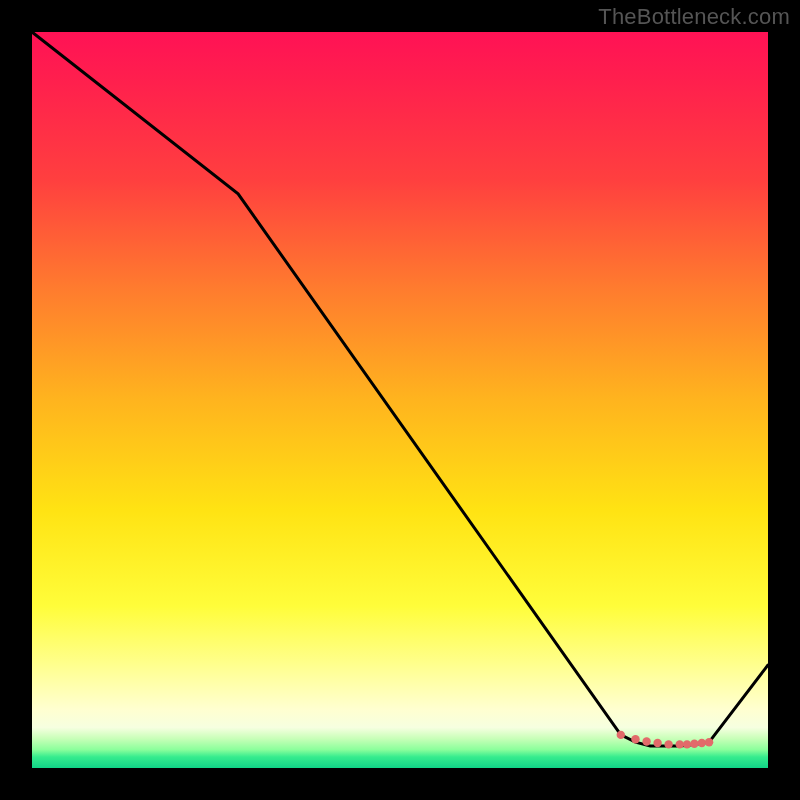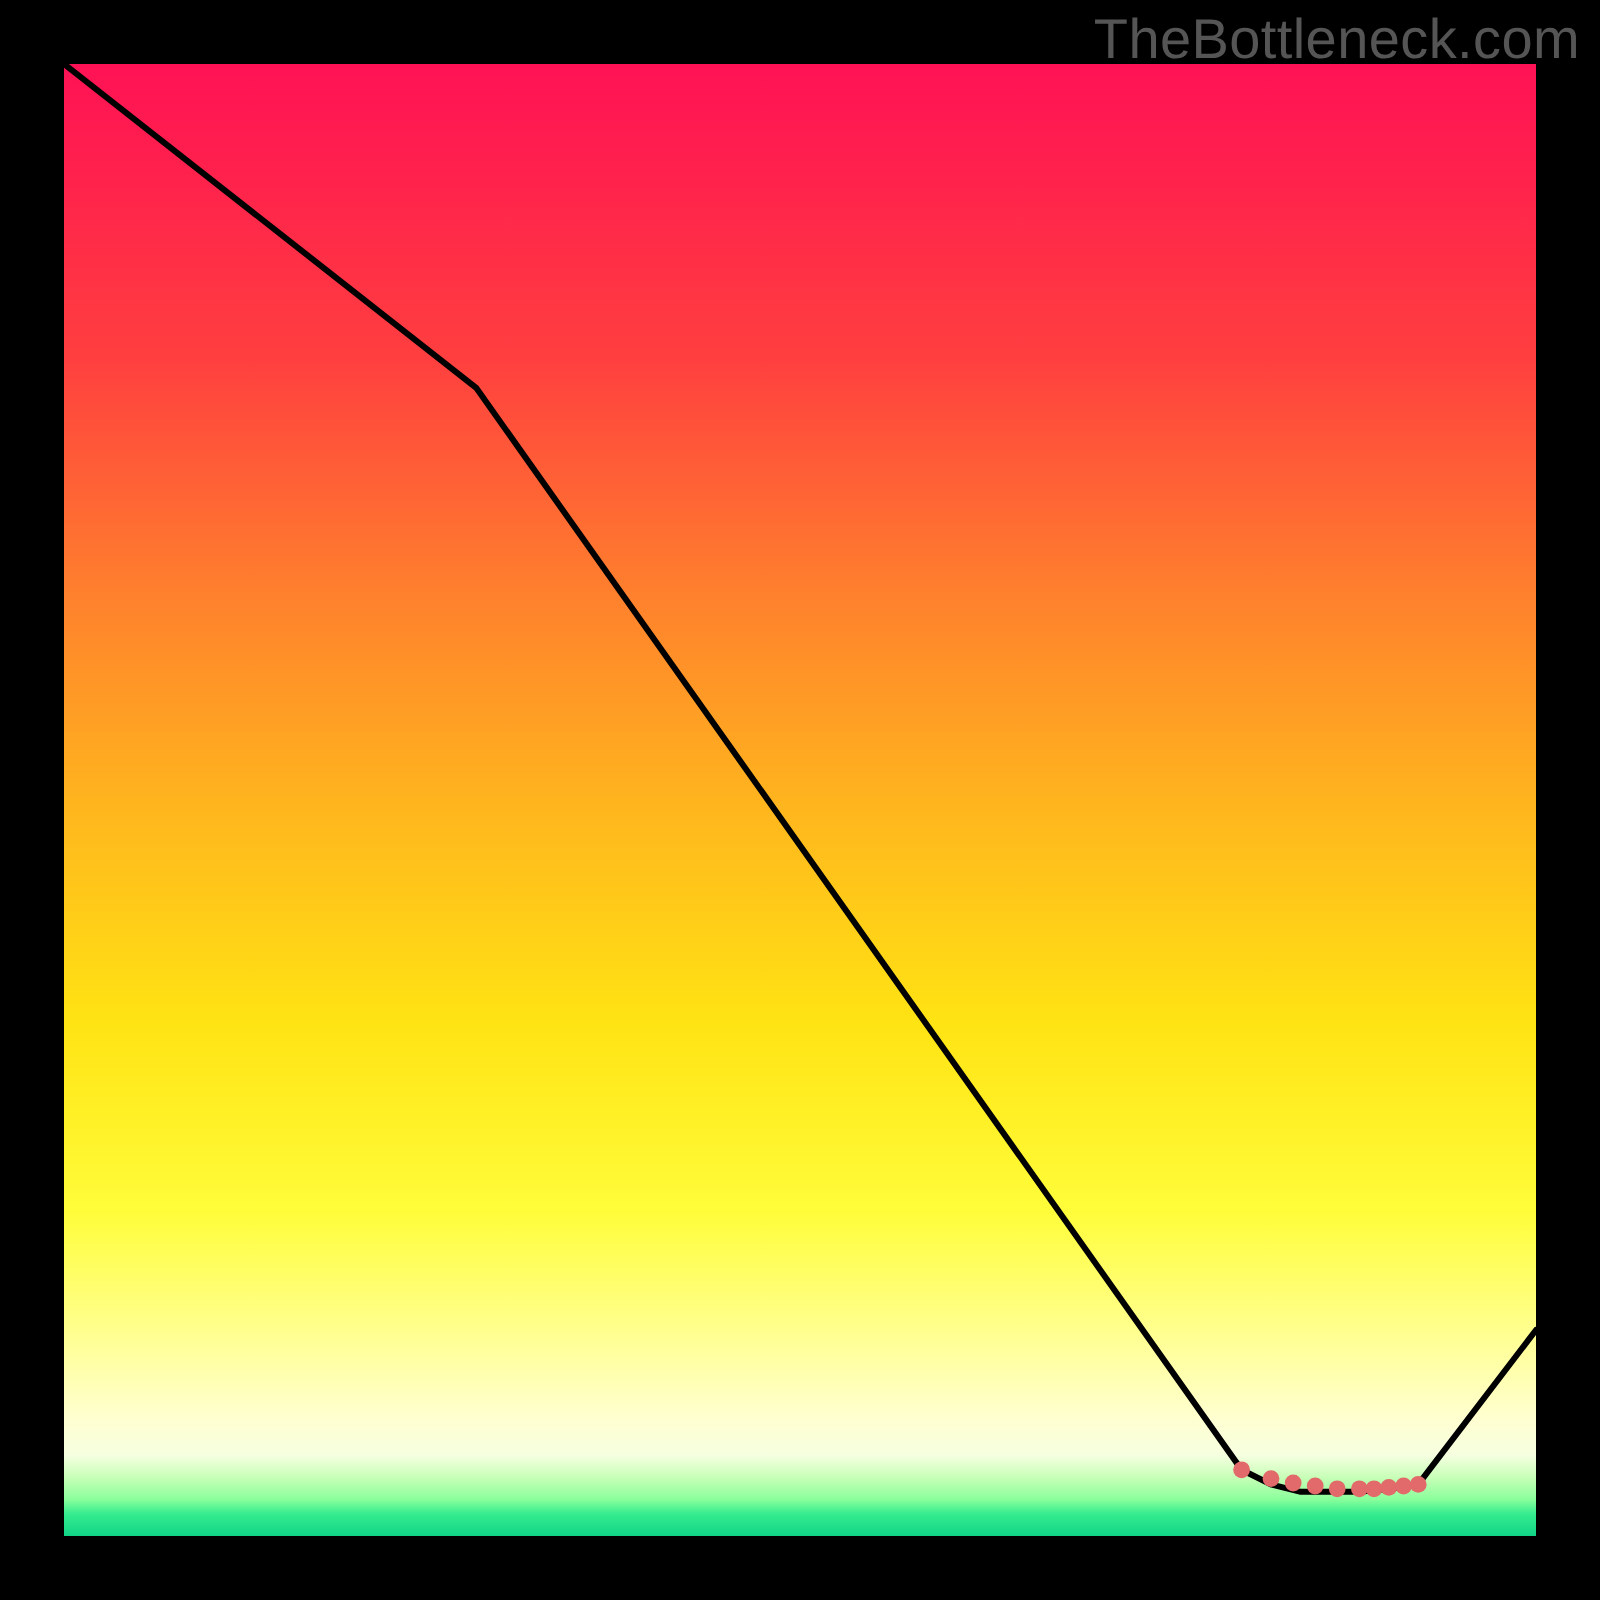--- a/index.html
+++ b/index.html
@@ -15,21 +15,21 @@
     position: relative;
     width: 800px;
     height: 800px;
     background: #000;
   }
   .attribution {
     position: absolute;
     top: 4px;
     right: 10px;
     color: #555;
-    font-size: 28px;
+    font-size: 22px;
     font-weight: 500;
     letter-spacing: 0.2px;
   }
   .plot-area {
     position: absolute;
     left: 32px;
     top: 32px;
     width: 736px;
     height: 736px;
     

